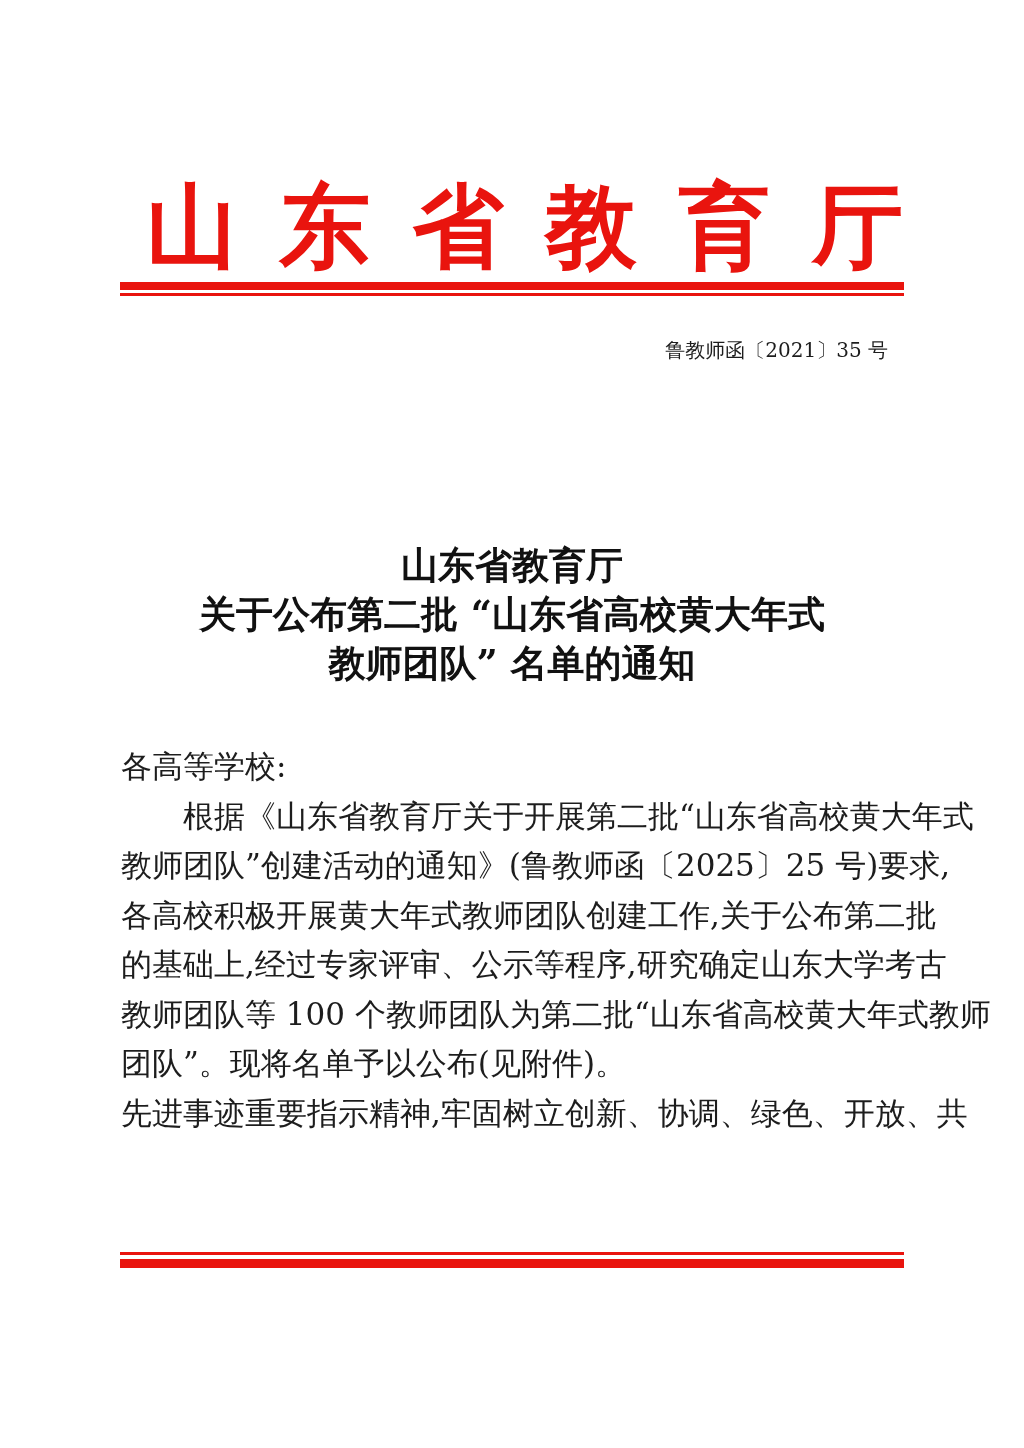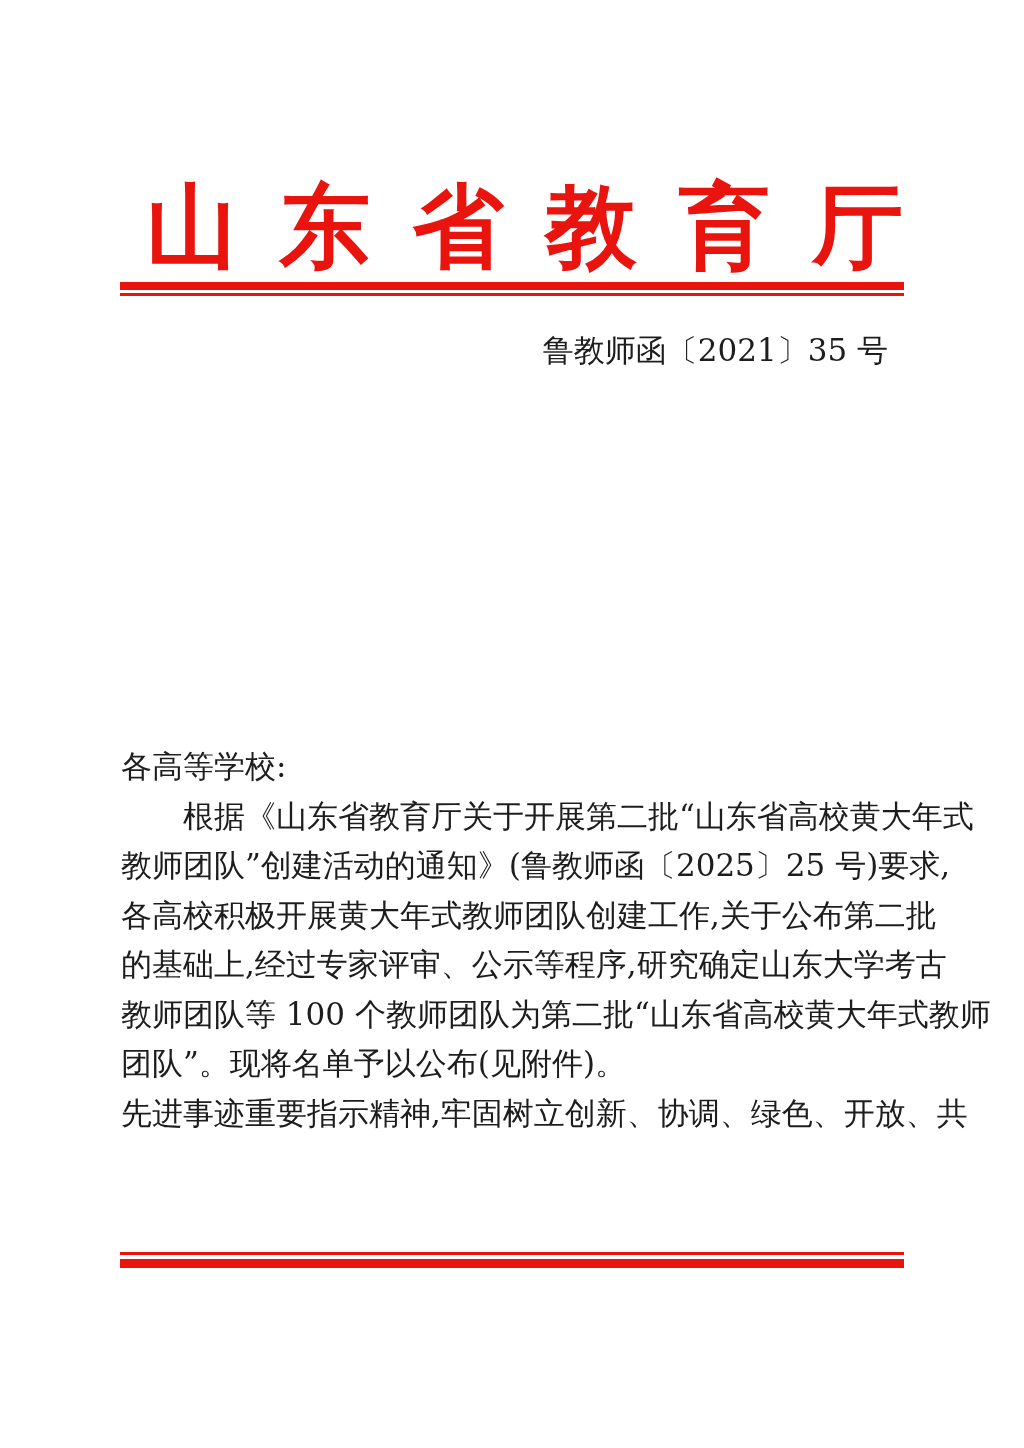--- a/index.html
+++ b/index.html
@@ -32,21 +32,21 @@
   .rule { position: absolute; left: 120px; width: 784px; background: #e9140e; }
   .rule-head-thick { top: 282px; height: 8px; }
   .rule-head-thin  { top: 293px; height: 3px; }
   .rule-foot-thin  { top: 1252px; height: 3px; }
   .rule-foot-thick { top: 1259px; height: 9px; }
   
   .doc-number {
     position: absolute;
     top: 331px;
     right: 136px;
-    font-size: 31px;
+    font-size: 20px;
     line-height: 38px;
     color: #1d1d1d;
     white-space: nowrap;
   }
   
   .notice-title {
     position: absolute;
     left: 0;
     width: 1024px;
     top: 541px;
@@ -80,20 +80,25 @@
 
 <div class="page">
 
   <div class="agency-title">山 东 省 教 育 厅</div>
 
   <div class="rule rule-head-thick"></div>
   <div class="rule rule-head-thin"></div>
 
   <div class="doc-number">鲁教师函〔2021〕35 号</div>
 
+  <div class="notice-title">
+    <div>山东省教育厅</div>
+    <div>关于公布第二批 “山东省高校黄大年式</div>
+    <div>教师团队” 名单的通知</div>
+  </div>
 
   <div class="body-text">
     <div class="line noj">各高等学校:</div>
     <div class="line indent">根据《山东省教育厅关于开展第二批“山东省高校黄大年式</div>
     <div class="line">教师团队”创建活动的通知》(鲁教师函〔2025〕25 号)要求,</div>
     <div class="line">各高校积极开展黄大年式教师团队创建工作,关于公布第二批</div>
     <div class="line">的基础上,经过专家评审、公示等程序,研究确定山东大学考古</div>
     <div class="line">教师团队等 100 个教师团队为第二批“山东省高校黄大年式教师</div>
     <div class="line noj">团队”。现将名单予以公布(见附件)。</div>
     <div class="line">先进事迹重要指示精神,牢固树立创新、协调、绿色、开放、共</div>

